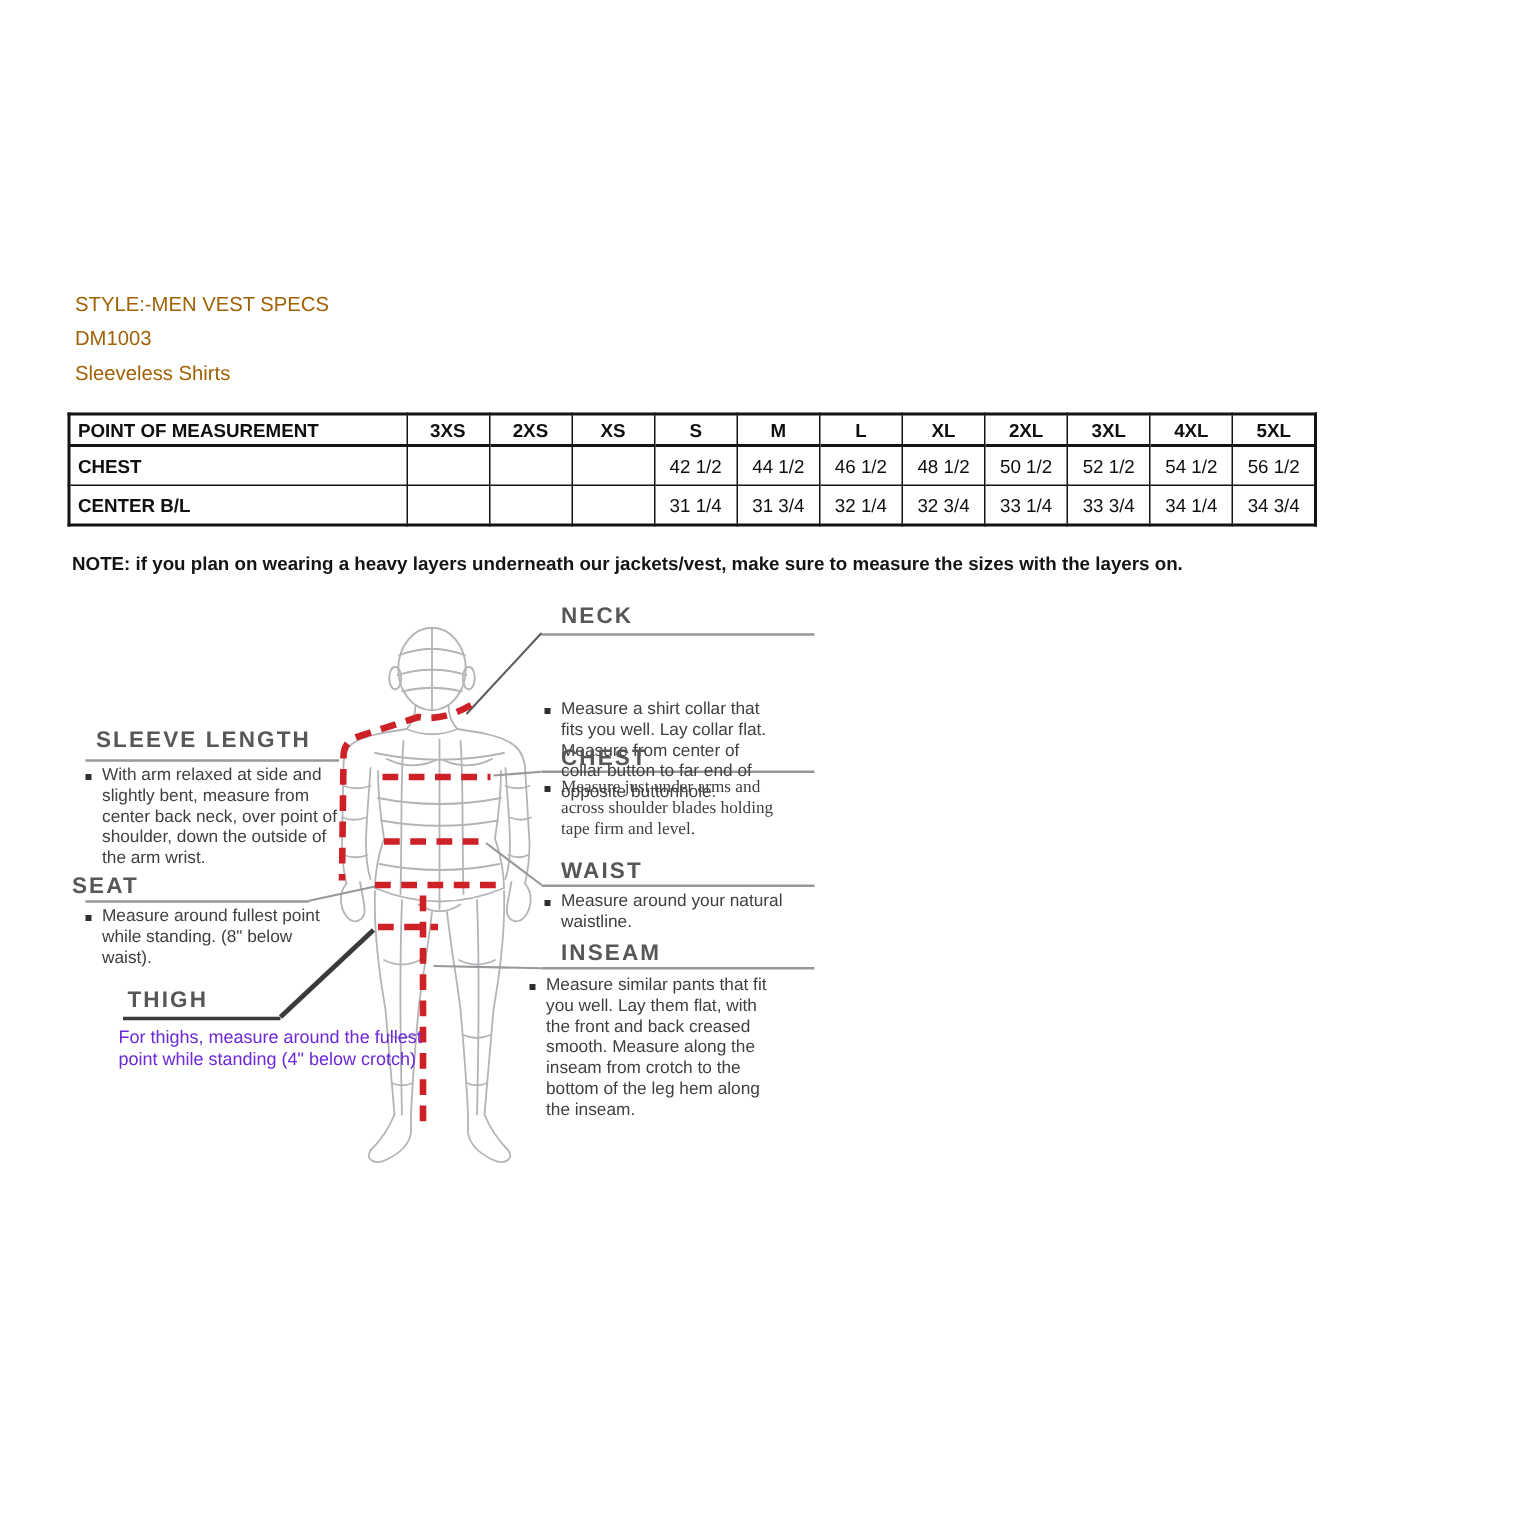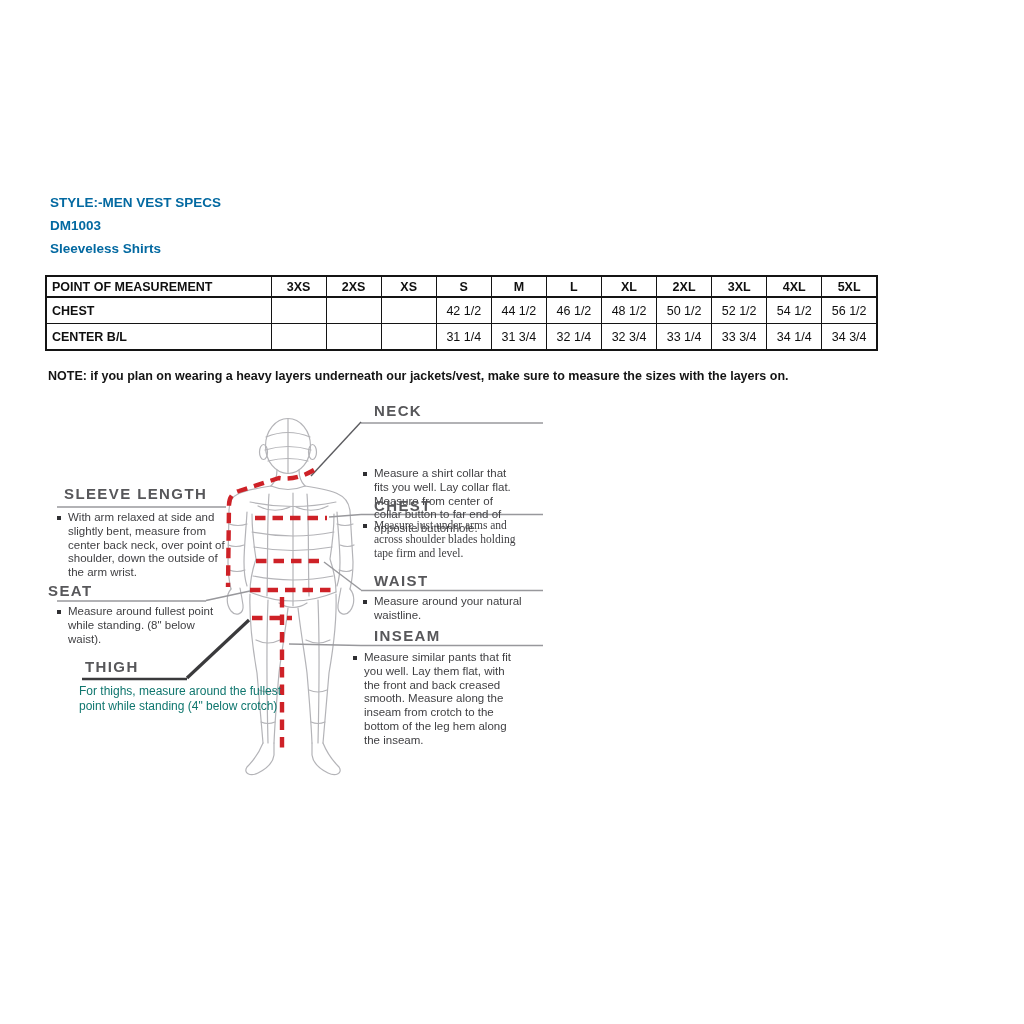--- a/index.html
+++ b/index.html
@@ -1,37 +1,37 @@
 <!DOCTYPE html>
 <html><head>
 <meta charset="utf-8">
 <style>
   html,body{margin:0;padding:0;background:#ffffff;}
   body{width:1024px;height:1024px;position:relative;font-family:"Liberation Sans",sans-serif;overflow:hidden;}
 
   
-  .titleblock{position:absolute;left:50px;top:191px;font-size:13.5px;font-weight:bold;color:#0369a1;line-height:23px;}
+  .titleblock{position:absolute;left:50px;top:191px;font-size:13.5px;font-weight:normal;color:#a16207;line-height:23px;}
 
   
   table.sizes{position:absolute;left:45px;top:275px;width:833px;border-collapse:collapse;table-layout:fixed;
     font-size:12.5px;color:#0f0f0f;border:2.5px solid #141414;padding-left:36px;}
   table.sizes th,table.sizes td{border:1.6px solid #141414;padding:0 3px;height:25px;text-align:center;
     font-weight:bold;overflow:hidden;white-space:nowrap;}
   table.sizes thead th{height:19px;border-bottom:2.8px solid #141414;}
   table.sizes .rowlabel{text-align:left;padding-left:5px;}
   table.sizes td.val{font-weight:normal;}
 
   
   .note{position:absolute;left:48px;top:369px;font-size:12.5px;font-weight:bold;color:#141414;}
 
   
   .dg-head{position:absolute;font-size:15px;font-weight:bold;letter-spacing:1.4px;color:#57575a;white-space:nowrap;}
   .dg-text{position:absolute;font-size:11.5px;line-height:13.8px;color:#3f3f42;display:flex;align-items:flex-start;}
   .dg-text .bullet{flex:0 0 auto;width:4px;height:4px;background:#2f2f32;margin:5px 7px 0 1px;}
-  .dg-text.nobullet{font-size:12px;line-height:15px;color:#0f766e;}
+  .dg-text.nobullet{font-size:12px;line-height:15px;color:#6d28d9;}
 
   .fig-svg{position:absolute;left:40px;top:390px;width:520px;height:420px;}
 </style>
 </head>
 <body>
 
 <div class="titleblock">
   <div>STYLE:-MEN VEST SPECS</div>
   <div>DM1003</div>
   <div>Sleeveless Shirts</div>

